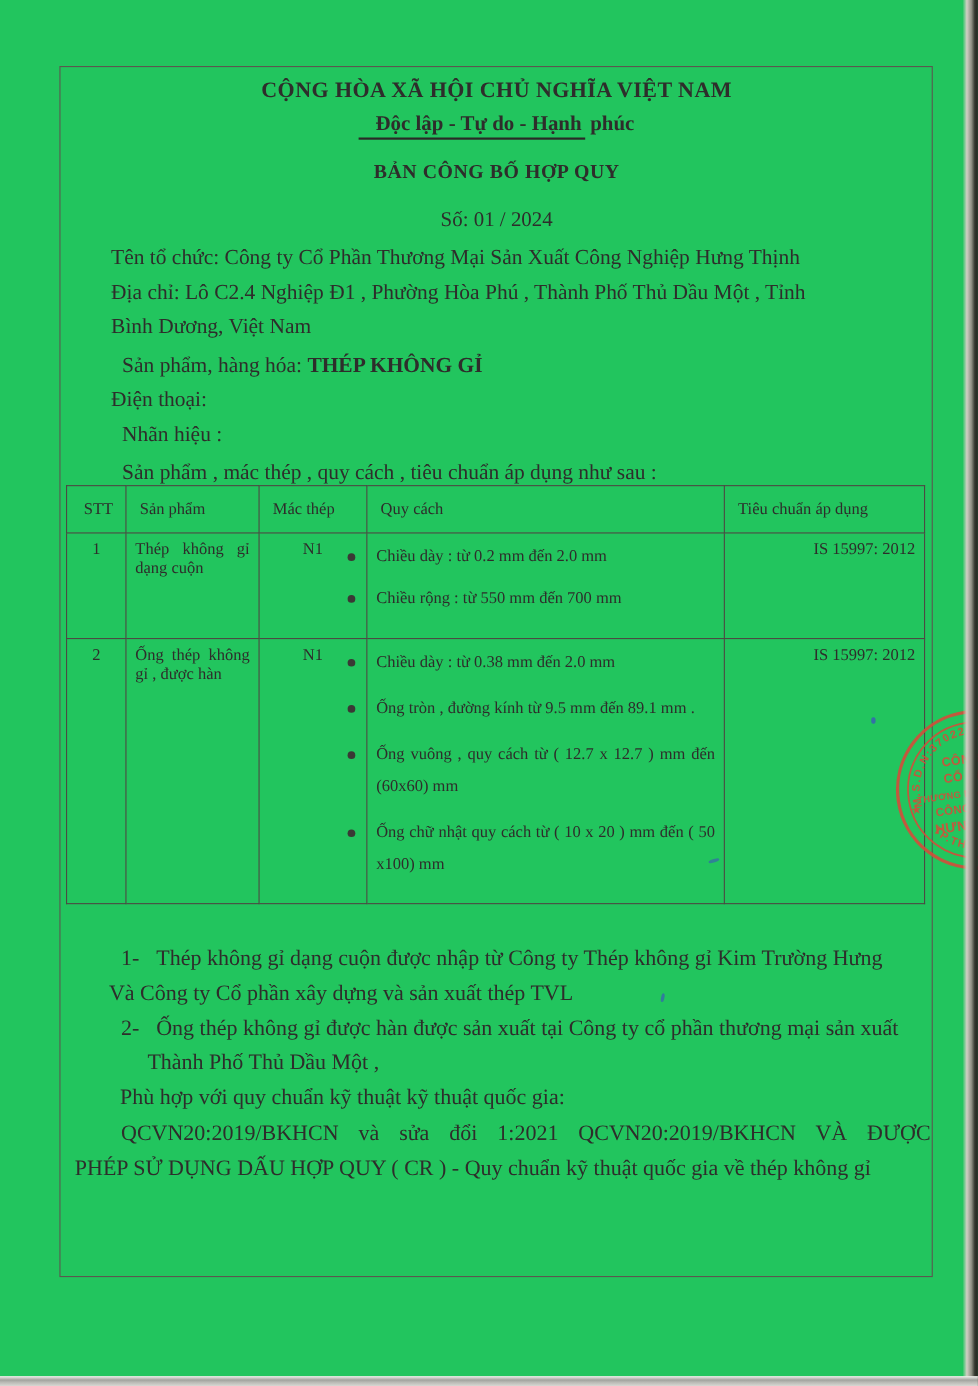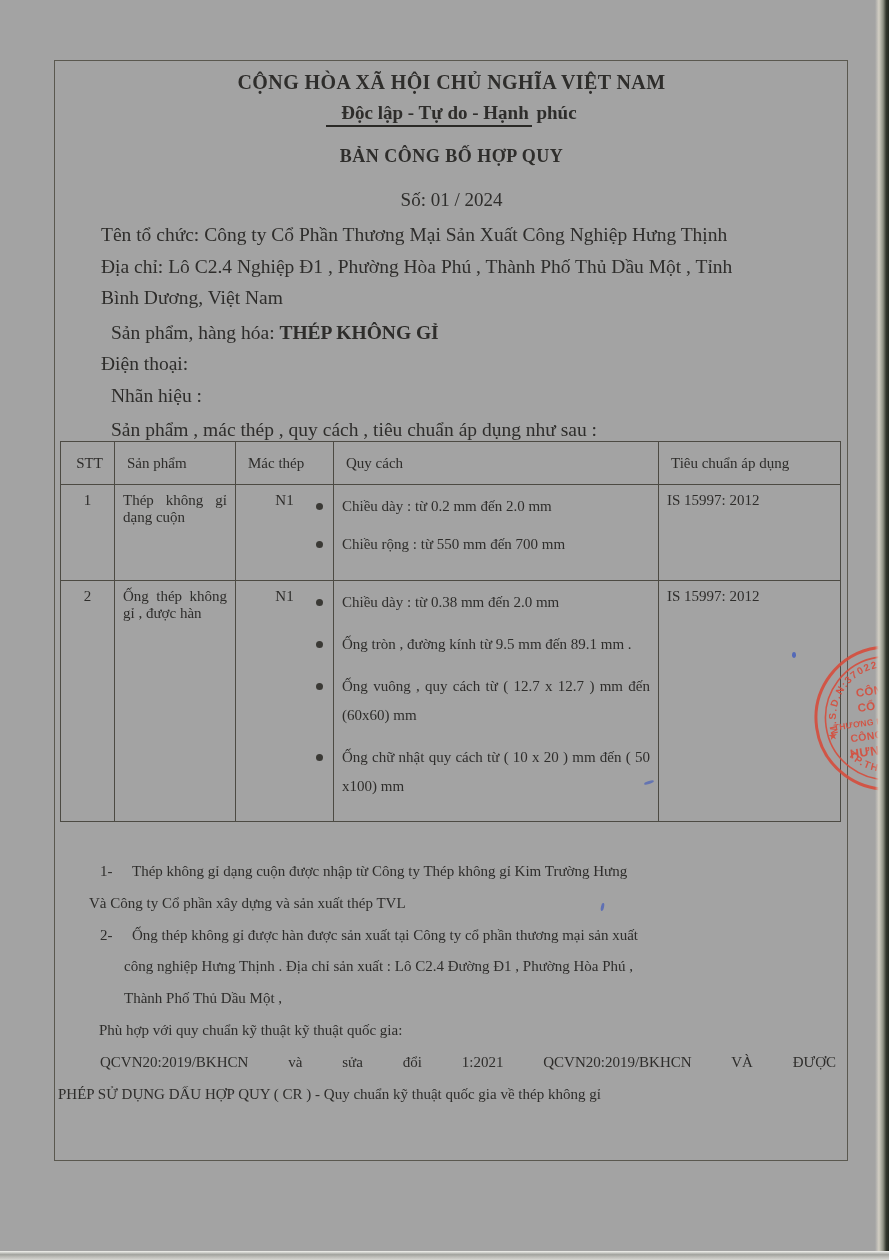--- a/index.html
+++ b/index.html
@@ -1,18 +1,18 @@
 <!DOCTYPE html>
 <html lang="vi"><head>
 <meta charset="utf-8">
 <style>
   html,body{margin:0;padding:0;}
   .page{
     position:relative; width:889px; height:1260px;
-    background:#a3a3a3; overflow:hidden;
+    background:#22c55e; overflow:hidden;
     font-family:"Liberation Serif","DejaVu Serif",serif;
     color:#2e2d2b;
   }
   .frame{
     position:absolute; left:54px; top:60px; width:792px; height:1099px;
     border:1.6px solid #5a584f; background:transparent;
   }
   .center-line{position:absolute; left:54px; width:795px; text-align:center; white-space:nowrap;}
   .nat-title{top:71px; font-size:20px; font-weight:bold; letter-spacing:.4px;}
   .motto{top:102px; font-size:19px; font-weight:bold;}
@@ -32,32 +32,32 @@
     font-size:15px; color:#2e2d2b;
   }
   table.spec th, table.spec td{
     border:1.5px solid #4c4a43; vertical-align:top;
     font-weight:normal; padding:7px 8px;
   }
   th.h-stt, td.c-stt{text-align:center;}
   th{text-align:left; padding-left:12px !important; height:28px; vertical-align:middle !important;}
   td.c-sp{padding:9px 10px 9px 12px; text-align:justify;margin-top:20px;}
   td.c-mac{text-align:center;}
-  td.c-std{padding:9px 8px 9px 12px;}
+  td.c-std{padding:9px 8px 9px 12px;text-align:right;}
   td.c-qc{padding:10px 8px 10px 56px;}
   ul.qc{list-style:none; margin:0; padding:0; text-align:justify;}
   ul.qc li{position:relative; margin:0 0 9px 0; line-height:29px;}
   ul.qc li:last-child{margin-bottom:0;}
   ul.qc li::before{
     content:""; position:absolute; left:-26px; top:11px;
     width:7px; height:7px; border-radius:50%; background:#3a3935;
   }
   .row2 ul.qc li{margin-bottom:13px;}
 
-  .notes{position:absolute; left:58px; top:856px; width:778px; font-size:15px; line-height:31.8px;}
+  .notes{position:absolute; left:68px; top:856px; width:778px; font-size:20px; line-height:31.8px;}
   .nl{padding-left:0;}
   .p42{padding-left:42px;} .p31{padding-left:31px;} .p66{padding-left:66px;}
   .p33{padding-left:33px;} .p41{padding-left:41px;}
   .nl .marker{display:inline-block; min-width:32px;}
   .just{text-align:justify; text-align-last:justify;}
 
   .stamp{position:absolute; left:802px; top:633px; width:170px; height:170px;
          font-family:"Liberation Sans","DejaVu Sans",sans-serif;}
   .st-arc{font-weight:bold; letter-spacing:1.4px;}
   .st-line{font-weight:bold; text-anchor:middle; letter-spacing:.3px;}
@@ -142,21 +142,20 @@
       </td>
       <td class="c-std">IS 15997: 2012</td>
     </tr>
   </tbody>
     </table>
 
   <div class="notes">
     <div class="nl p42"><span class="marker">1-</span><span>Thép không gỉ dạng cuộn được nhập từ Công ty Thép không gỉ Kim Trường Hưng</span></div>
     <div class="nl p31">Và Công ty Cổ phần xây dựng và sản xuất thép TVL</div>
     <div class="nl p42"><span class="marker">2-</span><span>Ống thép không gỉ được hàn được sản xuất tại Công ty cổ phần thương mại sản xuất</span></div>
-    <div class="nl p66">công nghiệp Hưng Thịnh . Địa chỉ sản xuất : Lô C2.4 Đường Đ1 , Phường Hòa Phú ,</div>
     <div class="nl p66">Thành Phố Thủ Dầu Một ,</div>
     <div class="nl p41">Phù hợp với quy chuẩn kỹ thuật kỹ thuật quốc gia:</div>
     <div class="nl p42 just">QCVN20:2019/BKHCN và sửa đổi 1:2021 QCVN20:2019/BKHCN VÀ ĐƯỢC</div>
     <div class="nl">PHÉP SỬ DỤNG DẤU HỢP QUY ( CR ) -  Quy chuẩn kỹ thuật quốc gia về thép không gỉ</div>
   </div>
 
   <svg class="stamp" viewBox="0 0 170 170">
     <g transform="rotate(-8 85 85)" opacity="0.88">
       <circle cx="85" cy="85" r="71" fill="none" stroke-width="3" stroke="#d84b3a"></circle>
       <circle cx="85" cy="85" r="61.5" fill="none" stroke-width="1.6" stroke="#d84b3a"></circle>

